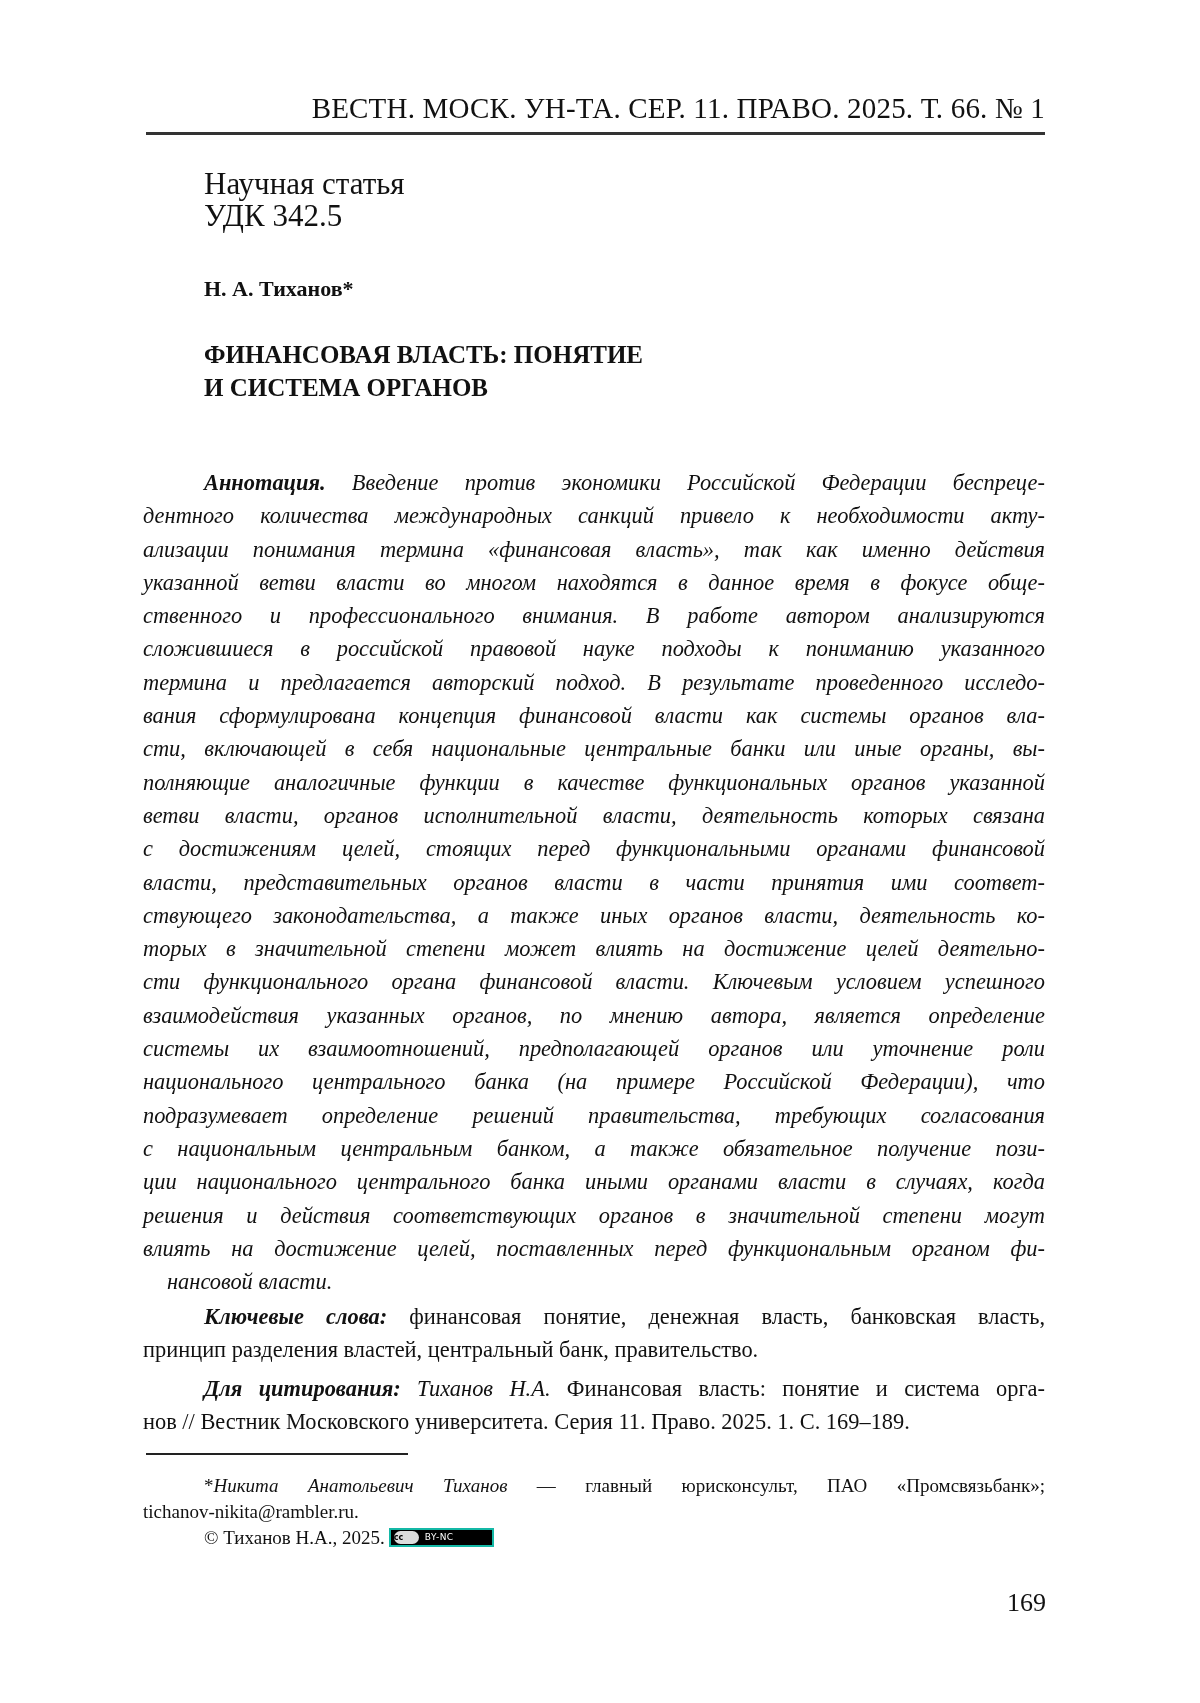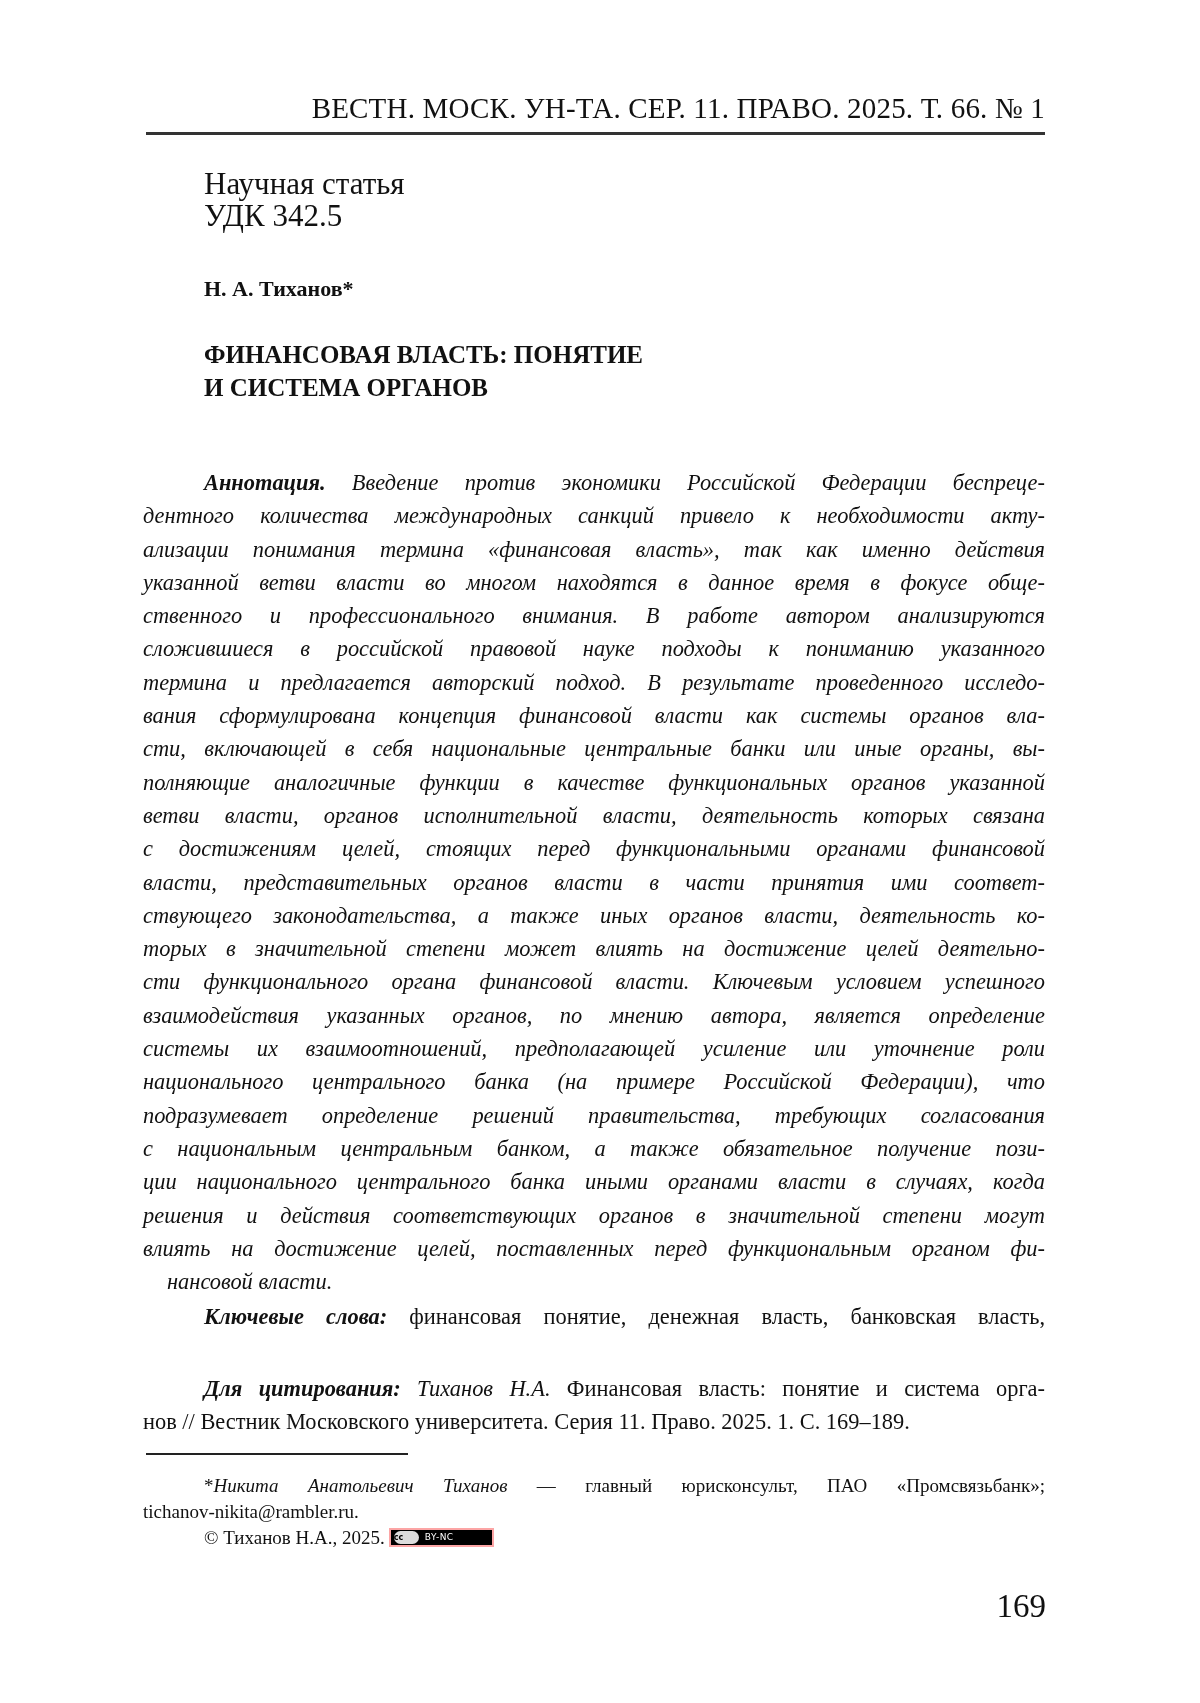--- a/index.html
+++ b/index.html
@@ -20,27 +20,27 @@
   .kw { position: absolute; left: 143px; width: 902px; top: 1300px; font-size: 22.4px; line-height: 33.3px; }
   .kw .line, .cite .line, .fn .line { display: block; white-space: nowrap; text-align-last: justify; height: 33px; }
   .kw .line.last, .cite .line.last { text-align-last: left; }
   .cite { position: absolute; left: 143px; width: 902px; top: 1372px; font-size: 22.4px; line-height: 33.3px; }
   .i { font-style: italic; }
   .fn-rule { position: absolute; left: 146px; width: 262px; top: 1453px; height: 2px; background: #222; }
   .fn { position: absolute; left: 143px; width: 902px; top: 1473px; font-size: 19px; line-height: 26px; }
   .fn .line { height: 26px; }
   .fn .line.last { text-align-last: left; }
   .cc-badge { display: inline-block; vertical-align: -3px; width: 105px; height: 19px; background: #000;
-              border: 2px solid #fca5a5; box-sizing: border-box; position: relative; margin-left: 4px; }
+              border: 2px solid #14b8a6; box-sizing: border-box; position: relative; margin-left: 4px; }
   .cc-badge .cc-icon { position: absolute; left: 3px; top: 1px; width: 25px; height: 13px; background: #ddd;
                        border-radius: 7px; font-family: "DejaVu Sans", sans-serif; font-size: 8px; font-weight: bold;
                        color: #000; text-align: center; line-height: 13px; }
   .cc-badge .cc-text { position: absolute; left: 34px; top: 1px; font-family: "DejaVu Sans", sans-serif;
                        font-size: 9px; color: #fff; line-height: 13px; letter-spacing: 0.5px; }
-  .page-num { position: absolute; right: 154px; top: 1588px; font-size: 33px; }
+  .page-num { position: absolute; right: 154px; top: 1588px; font-size: 26px; }
 </style>
 </head>
 <body>
 
 <div class="running-head">ВЕСТН. МОСК. УН-ТА. СЕР. 11. ПРАВО. 2025. Т. 66. № 1</div>
 <div class="head-rule"></div>
 
 <div class="meta">
   <div>Научная статья</div>
   <div>УДК 342.5</div>
@@ -64,32 +64,33 @@
   <span class="line">вания сформулирована концепция финансовой власти как системы органов вла-</span>
   <span class="line">сти, включающей в себя национальные центральные банки или иные органы, вы-</span>
   <span class="line">полняющие аналогичные функции в качестве функциональных органов указанной</span>
   <span class="line">ветви власти, органов исполнительной власти, деятельность которых связана</span>
   <span class="line">с достижениям целей, стоящих перед функциональными органами финансовой</span>
   <span class="line">власти, представительных органов власти в части принятия ими соответ-</span>
   <span class="line">ствующего законодательства, а также иных органов власти, деятельность ко-</span>
   <span class="line">торых в значительной степени может влиять на достижение целей деятельно-</span>
   <span class="line">сти функционального органа финансовой власти. Ключевым условием успешного</span>
   <span class="line">взаимодействия указанных органов, по мнению автора, является определение</span>
-  <span class="line">системы их взаимоотношений, предполагающей усиление или уточнение роли</span>
+  <span class="line">системы их взаимоотношений, предполагающей органов или уточнение роли</span>
   <span class="line">национального центрального банка (на примере Российской Федерации), что</span>
   <span class="line">подразумевает определение решений правительства, требующих согласования</span>
   <span class="line">с национальным центральным банком, а также обязательное получение пози-</span>
   <span class="line">ции национального центрального банка иными органами власти в случаях, когда</span>
   <span class="line">решения и действия соответствующих органов в значительной степени могут</span>
   <span class="line">влиять на достижение целей, поставленных перед функциональным органом фи-</span>
   <span class="line last">нансовой власти.</span>
 </div>
 
 <div class="kw">
   <span class="line indent"><span class="b i">Ключевые слова:</span><span> финансовая понятие, денежная власть, банковская власть,</span></span>
+  <span class="line last">принцип разделения властей, центральный банк, правительство.</span>
 </div>
 
 <div class="cite">
   <span class="line indent"><span class="b i">Для цитирования:</span><span class="i"> Тиханов Н.А.</span><span> Финансовая власть: понятие и система орга-</span></span>
   <span class="line last">нов // Вестник Московского университета. Серия 11. Право. 2025. 1. С. 169–189.</span>
 </div>
 
 <div class="fn-rule"></div>
 
 <div class="fn">

